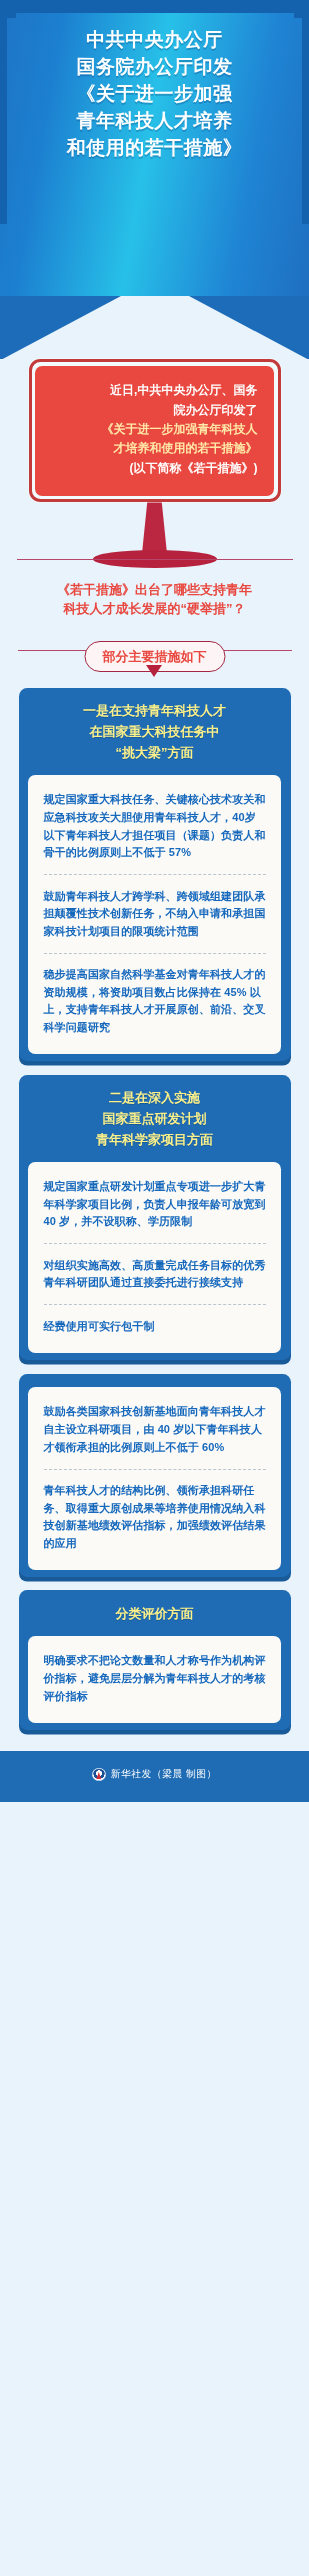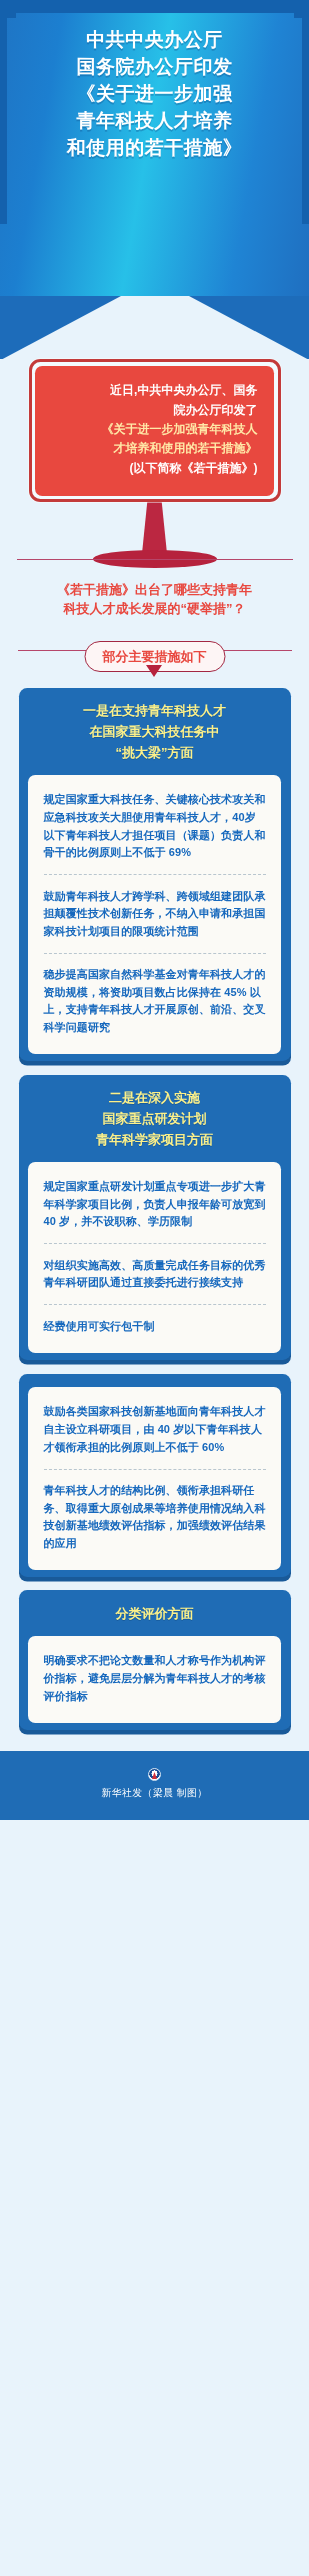--- a/index.html
+++ b/index.html
@@ -229,21 +229,20 @@
   
   .footer{
     margin-top:20.6px;
     width:309px;
     background:#1f6cb5;
     padding:17.5px 0 20.6px 0;
     display:flex;
     align-items:center;
     justify-content:center;
     gap:5.2px;
-    flex-direction:column;
   }
   .xinhua-logo{
     width:13.4px;height:13.4px;
     border-radius:50%;
     background:radial-gradient(circle at 50% 40%,#ffffff 0%,#ffffff 34%,#1a4e96 36%,#1a4e96 62%,#ffffff 64%,#ffffff 100%);
     position:relative;
     flex:0 0 auto;
     border:0.5px solid #d6e5f3;
   }
   .xinhua-logo::after{
@@ -314,21 +313,21 @@
     <span class="arrow-down"></span>
   </div>
 
   <div class="section">
     <div class="section-title">
       <div>一是在支持青年科技人才</div>
       <div>在国家重大科技任务中</div>
       <div>“挑大梁”方面</div>
     </div>
     <div class="section-body">
-      <div class="para">规定国家重大科技任务、关键核心技术攻关和应急科技攻关大胆使用青年科技人才，40岁以下青年科技人才担任项目（课题）负责人和骨干的比例原则上不低于 69%</div>
+      <div class="para">规定国家重大科技任务、关键核心技术攻关和应急科技攻关大胆使用青年科技人才，40岁以下青年科技人才担任项目（课题）负责人和骨干的比例原则上不低于 57%</div>
       <div class="para">鼓励青年科技人才跨学科、跨领域组建团队承担颠覆性技术创新任务，不纳入申请和承担国家科技计划项目的限项统计范围</div>
       <div class="para">稳步提高国家自然科学基金对青年科技人才的资助规模，将资助项目数占比保持在 45% 以上，支持青年科技人才开展原创、前沿、交叉科学问题研究</div>
     </div>
   </div>
 
   <div class="section">
     <div class="section-title">
       <div>二是在深入实施</div>
       <div>国家重点研发计划</div>
       <div>青年科学家项目方面</div>

